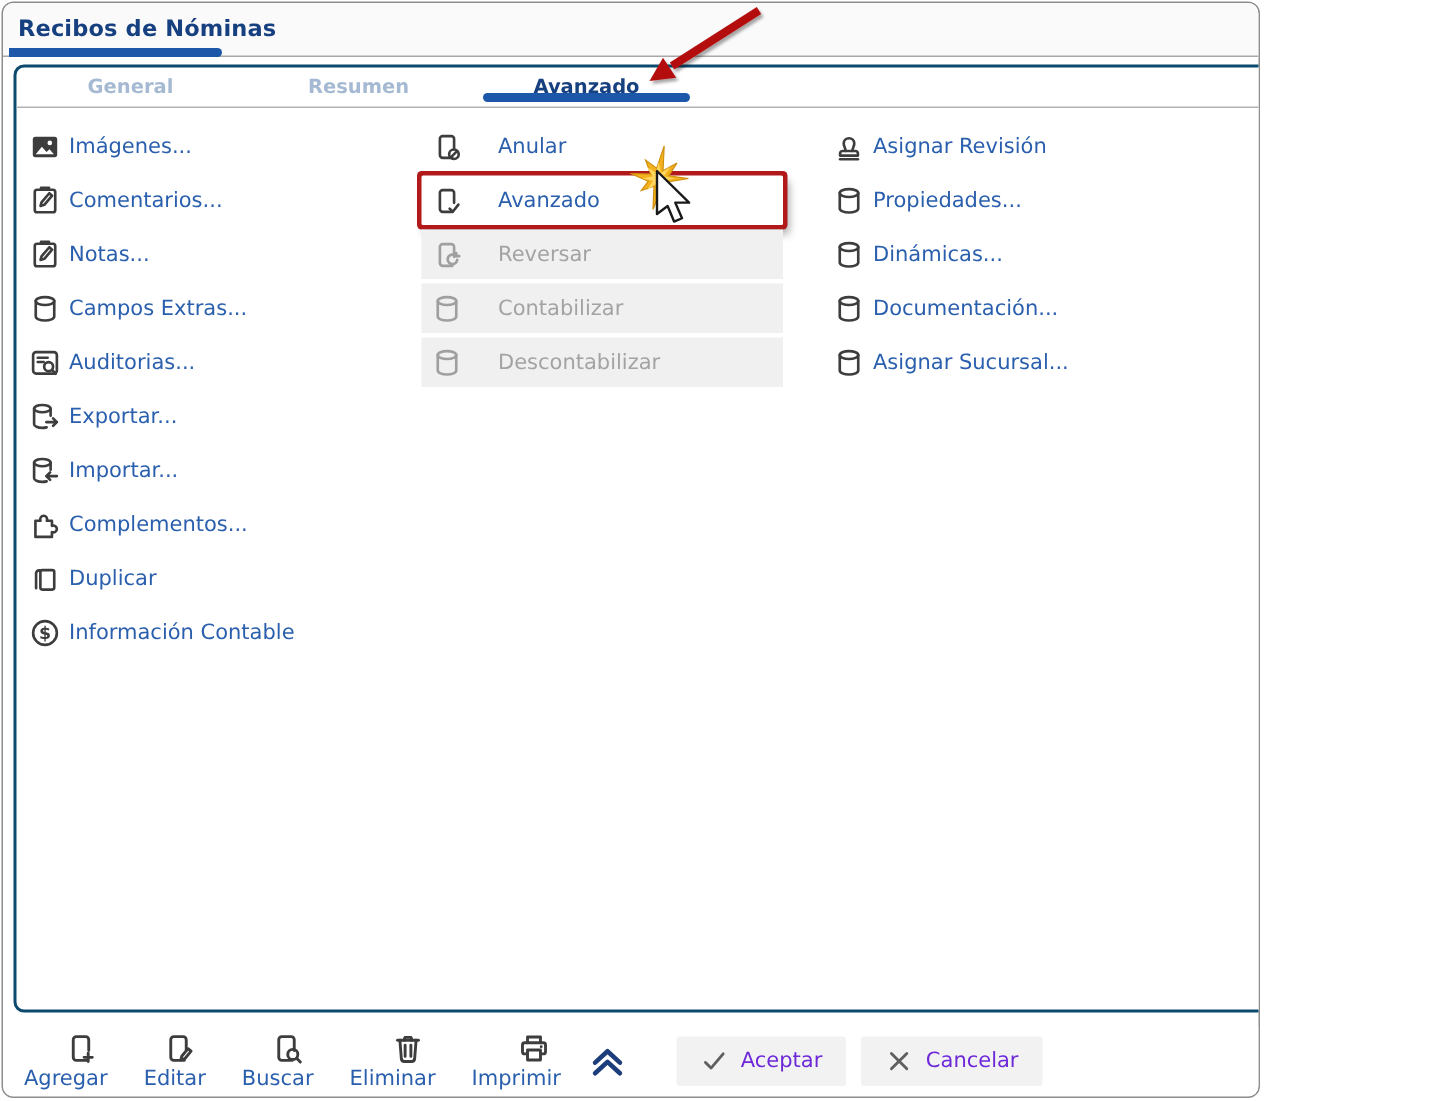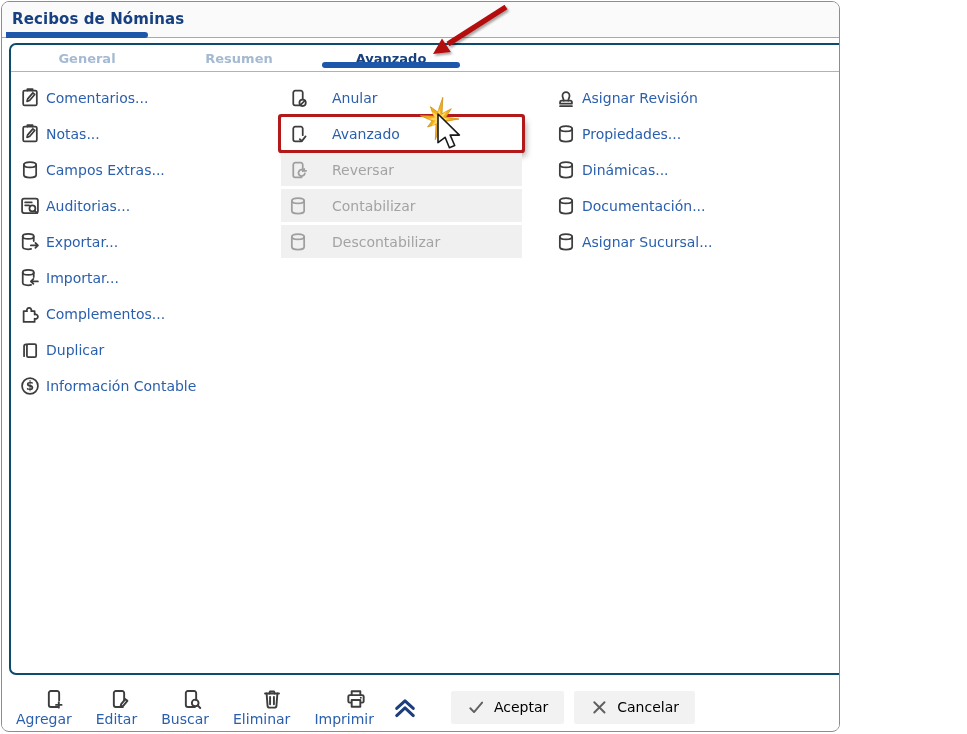--- a/index.html
+++ b/index.html
@@ -76,21 +76,21 @@
   .titem .icn svg { width: 24px; height: 24px; display: block; }
   .titem .lbl { font-size: 14px; color: #2a5fad; white-space: nowrap; }
 
   .collapse { width: 26px; height: 24px; color: #1c3e7c; cursor: pointer; margin-left: -6px; }
   .collapse svg { width: 26px; height: 24px; display: block; }
 
   .dlg-buttons { margin-left: auto; margin-right: 144px; display: flex; }
   .btn {
     height: 33px; background: #f2f2f2; border: none; border-radius: 2px;
     display: flex; align-items: center; padding: 0 16px; margin-left: 10px;
-    font-size: 14px; color: #000000; font-family: inherit; cursor: pointer;
+    font-size: 14px; color: #6d28d9; font-family: inherit; cursor: pointer;
   }
   .btn .icn { width: 19px; height: 19px; margin-right: 8px; color: #5f5f5f; }
   .btn .icn svg { width: 19px; height: 19px; display: block; }
 
   
   .overlay { position: absolute; pointer-events: none; }
 </style>
 </head>
 <body>
 
@@ -102,20 +102,30 @@
   </div>
 
   <div class="panel">
     <div class="tabrow">
       <div class="tab">General</div>
       <div class="tab">Resumen</div>
       <div class="tab active">Avanzado</div>
     </div>
 
     <div class="col col-left">
+        <div class="mrow">
+          <span class="icn">
+            <svg viewBox="0 0 20 20">
+              <rect x="2.6" y="3.8" width="14.8" height="12.4" rx="1.6" fill="currentColor"></rect>
+              <circle cx="12.9" cy="7.5" r="1.4" fill="#fff"></circle>
+              <path d="M4.4 14.4l3.7-4.5 2.8 3.2 1.8-1.8 2.7 3.1z" fill="#fff"></path>
+            </svg>
+          </span>
+          <span class="lbl">Imágenes...</span>
+        </div>
         <div class="mrow">
           <span class="icn">
             <svg viewBox="0 0 20 20">
               <rect x="3.8" y="3.2" width="12.4" height="13.6" rx="1.4" fill="none" stroke="currentColor" stroke-width="1.6" stroke-linecap="round" stroke-linejoin="round"></rect>
               <path fill="none" stroke="currentColor" stroke-width="1.6" stroke-linecap="round" stroke-linejoin="round" d="M7.6 3.2V2h4.8v1.2"></path>
               <path fill="none" stroke="currentColor" stroke-width="1.6" stroke-linecap="round" stroke-linejoin="round" d="M7.3 13l.6-2.2 4.7-5.5 1.7 1.5-4.7 5.5z"></path>
             </svg>
           </span>
           <span class="lbl">Comentarios...</span>
         </div>

